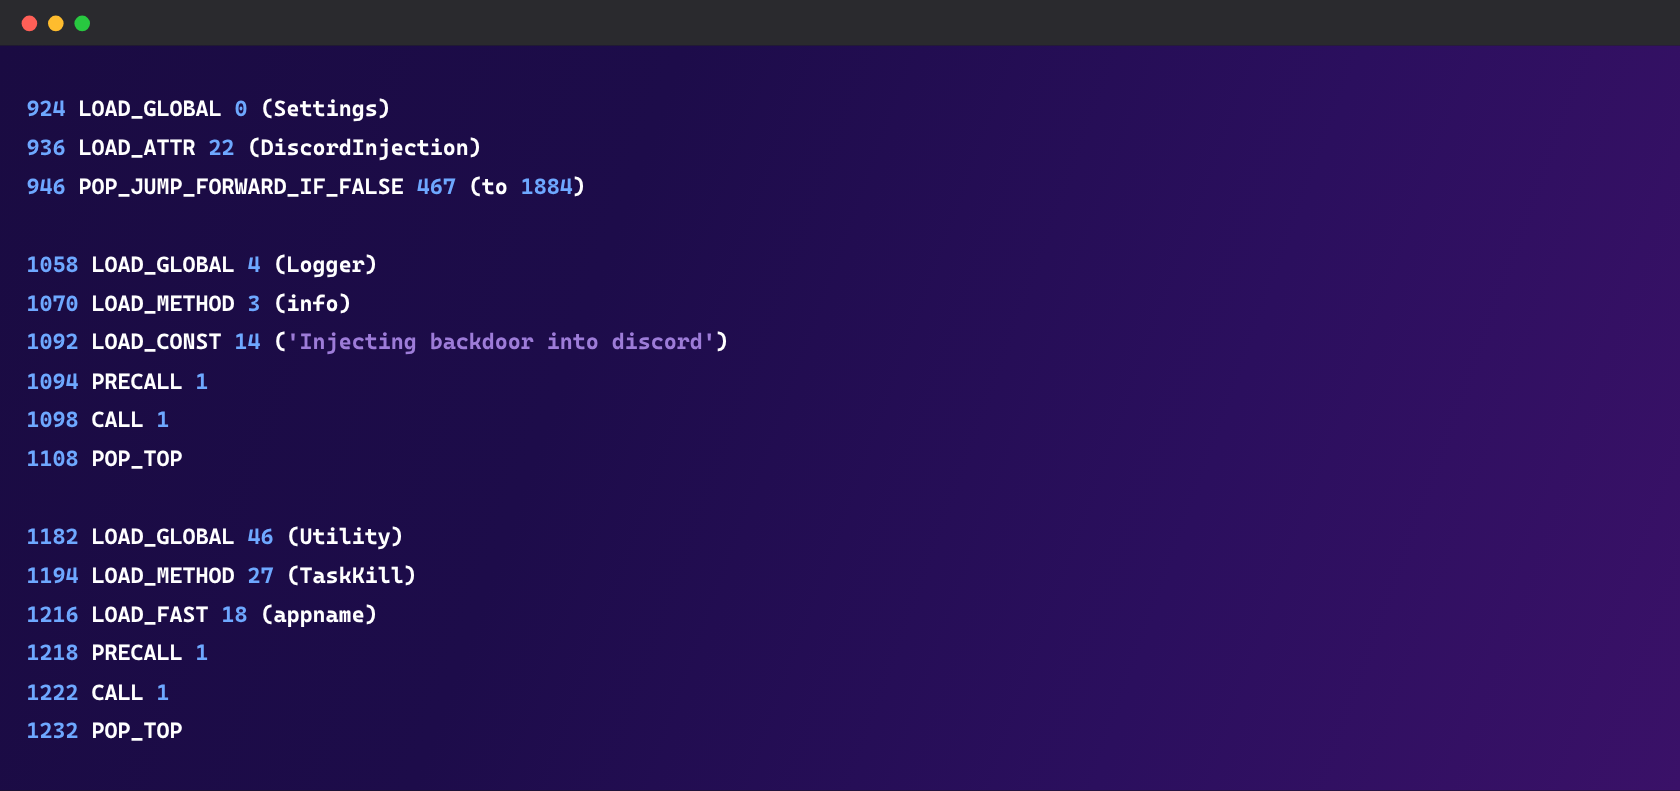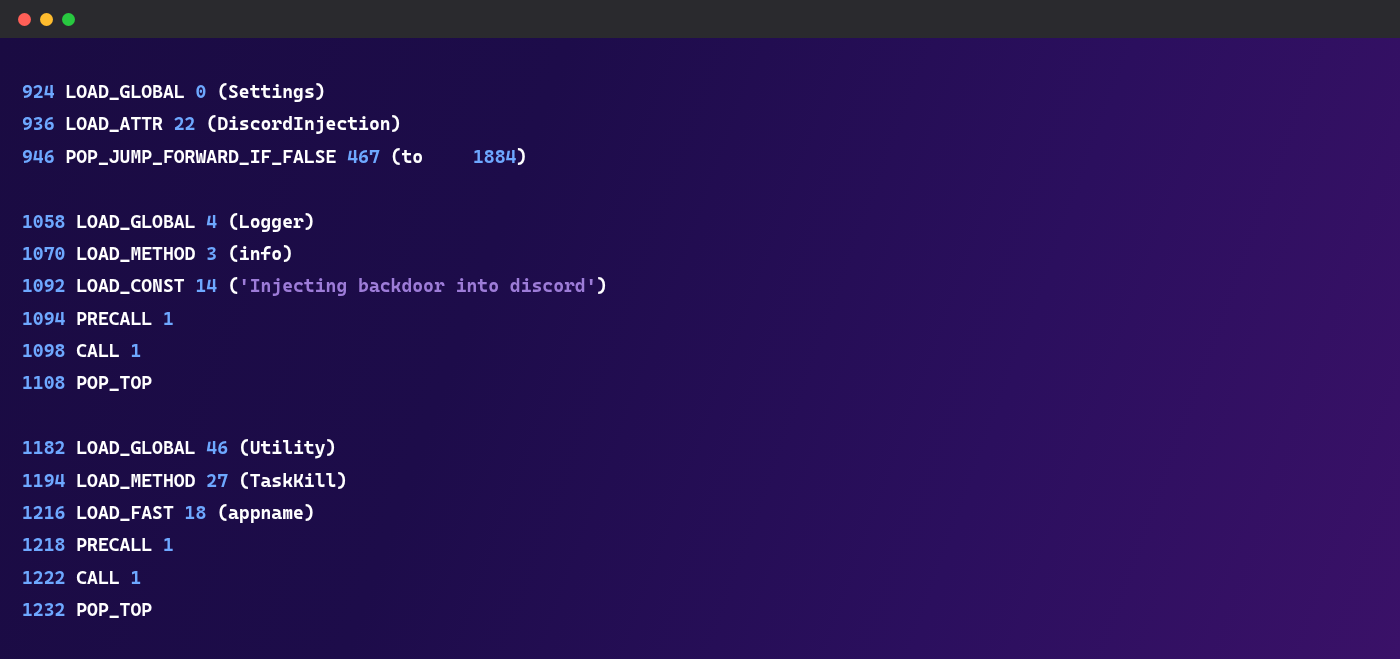--- a/index.html
+++ b/index.html
@@ -34,21 +34,21 @@
       font-weight: 700;
       line-height: 1.75;
       color: #ffffff;
       white-space: pre;
     }
     .offset { color: #6ea8ff; }
     .opcode { color: #ffffff; }
     .oparg  { color: #6ea8ff; }
     .paren  { color: #ffffff; }
     .name   { color: #ffffff; }
-    .num    { color: #6ea8ff; margin-left: 39px; }
+    .num    { color: #6ea8ff; }
     .str    { color: #9d7cd8; }
     .code-line { display: block; }
     .blank { height: 1.75em; }
   </style>
 </head>
 <body>
 
 <div class="titlebar">
   <div class="traffic-light tl-red"></div>
   <div class="traffic-light tl-yellow"></div>

